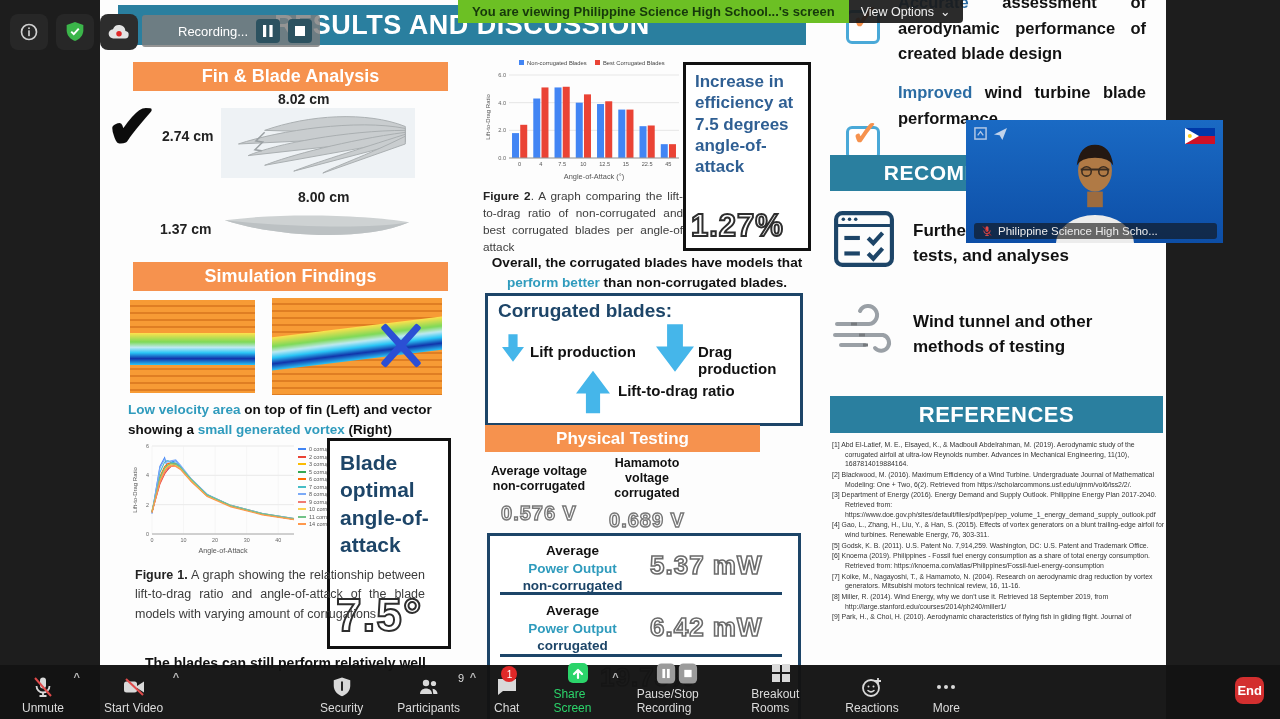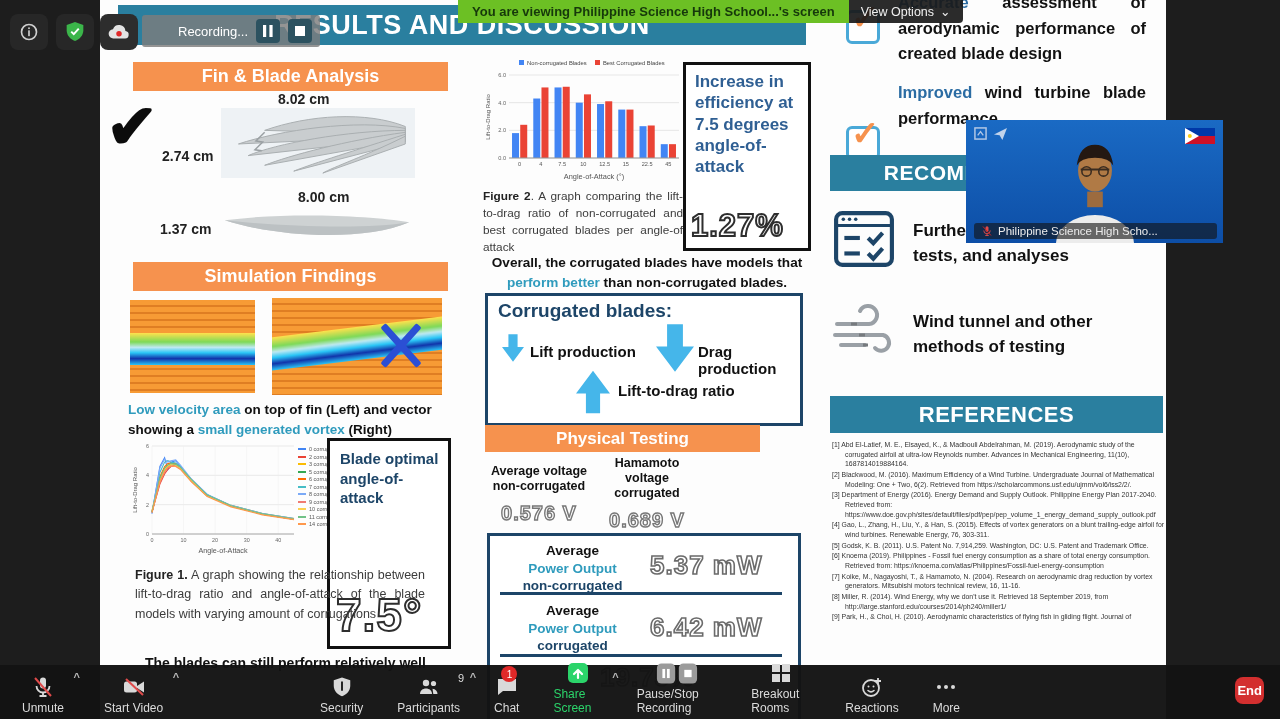--- a/index.html
+++ b/index.html
@@ -55,21 +55,21 @@
 
   <div id="poster">
 
     <div class="abs teal-h" style="left:18px;top:5px;width:688px;height:40px;font-size:27px;letter-spacing:.5px;">RESULTS AND DISCUSSION</div>
 
     <div class="abs orange-h" style="left:33px;top:62px;width:315px;height:29px;font-size:18px;">Fin &amp; Blade Analysis</div>
 
     <div class="abs" style="left:6px;top:96px;font-size:62px;font-weight:900;color:#0c0c0c;line-height:1;">✔</div>
 
     <div class="abs measure" style="left:178px;top:91px;">8.02 cm</div>
-    <div class="abs measure" style="left:62px;top:148px;">2.74 cm</div>
+    <div class="abs measure" style="left:62px;top:128px;">2.74 cm</div>
     <div class="abs" style="left:121px;top:108px;width:194px;height:70px;background:#eef2f5;">
       <svg width="194" height="70" viewBox="0 0 200 70">
         <g fill="#c9cdcf" stroke="#a8adb0" stroke-width="1">
           <path d="M190,18 C150,2 90,6 45,22 L190,26 Z"></path>
           <path d="M190,20 C140,10 60,22 18,36 L190,28 Z"></path>
           <path d="M190,22 C130,22 55,36 28,48 L190,30 Z"></path>
           <path d="M190,24 C130,32 70,48 45,58 L190,32 Z"></path>
           <path d="M190,26 C140,42 95,56 75,64 L190,34 Z"></path>
           <path d="M190,28 C150,48 115,60 105,66 L190,36 Z"></path>
         </g>
@@ -178,21 +178,21 @@
           <span style="width:8px;height:2px;background:#71c287;flex:none;"></span>
           <span>11 corrugations</span>
         </div>
         <div style="display: flex; align-items: center; gap: 3px; font-size: 5.5px; color: rgb(85, 85, 85);">
           <span style="width:8px;height:2px;background:#ff994d;flex:none;"></span>
           <span>14 corrugations</span>
         </div>
       </div>
 
     <div class="abs boxed" style="left:227px;top:438px;width:118px;height:205px;">
-      <div class="navy" style="padding:8px 8px 0 10px;font-size:15px;font-weight:800;line-height:1.3;">Blade optimal angle-of-attack</div>
+      <div class="navy" style="padding:8px 8px 0 10px;font-size:21px;font-weight:800;line-height:1.3;">Blade optimal angle-of-attack</div>
       <div class="outline-dark" style="position:absolute;left:6px;bottom:4px;font-size:46px;">7.5°</div>
     </div>
 
     <div class="abs cap" style="left:35px;top:566px;width:290px;font-size:12.5px;line-height:1.55;">
       <b>Figure 1.</b><span> A graph showing the relationship between lift-to-drag ratio and angle-of-attack of the blade models with varying amount of corrugations</span>
     </div>
 
     <div class="abs" style="left:45px;top:655px;width:330px;font-size:14px;font-weight:700;color:#111;text-align:justify;">The blades can still perform relatively well</div>
 
     <div class="abs" style="left:383px;top:55px;width:202px;height:132px;">

